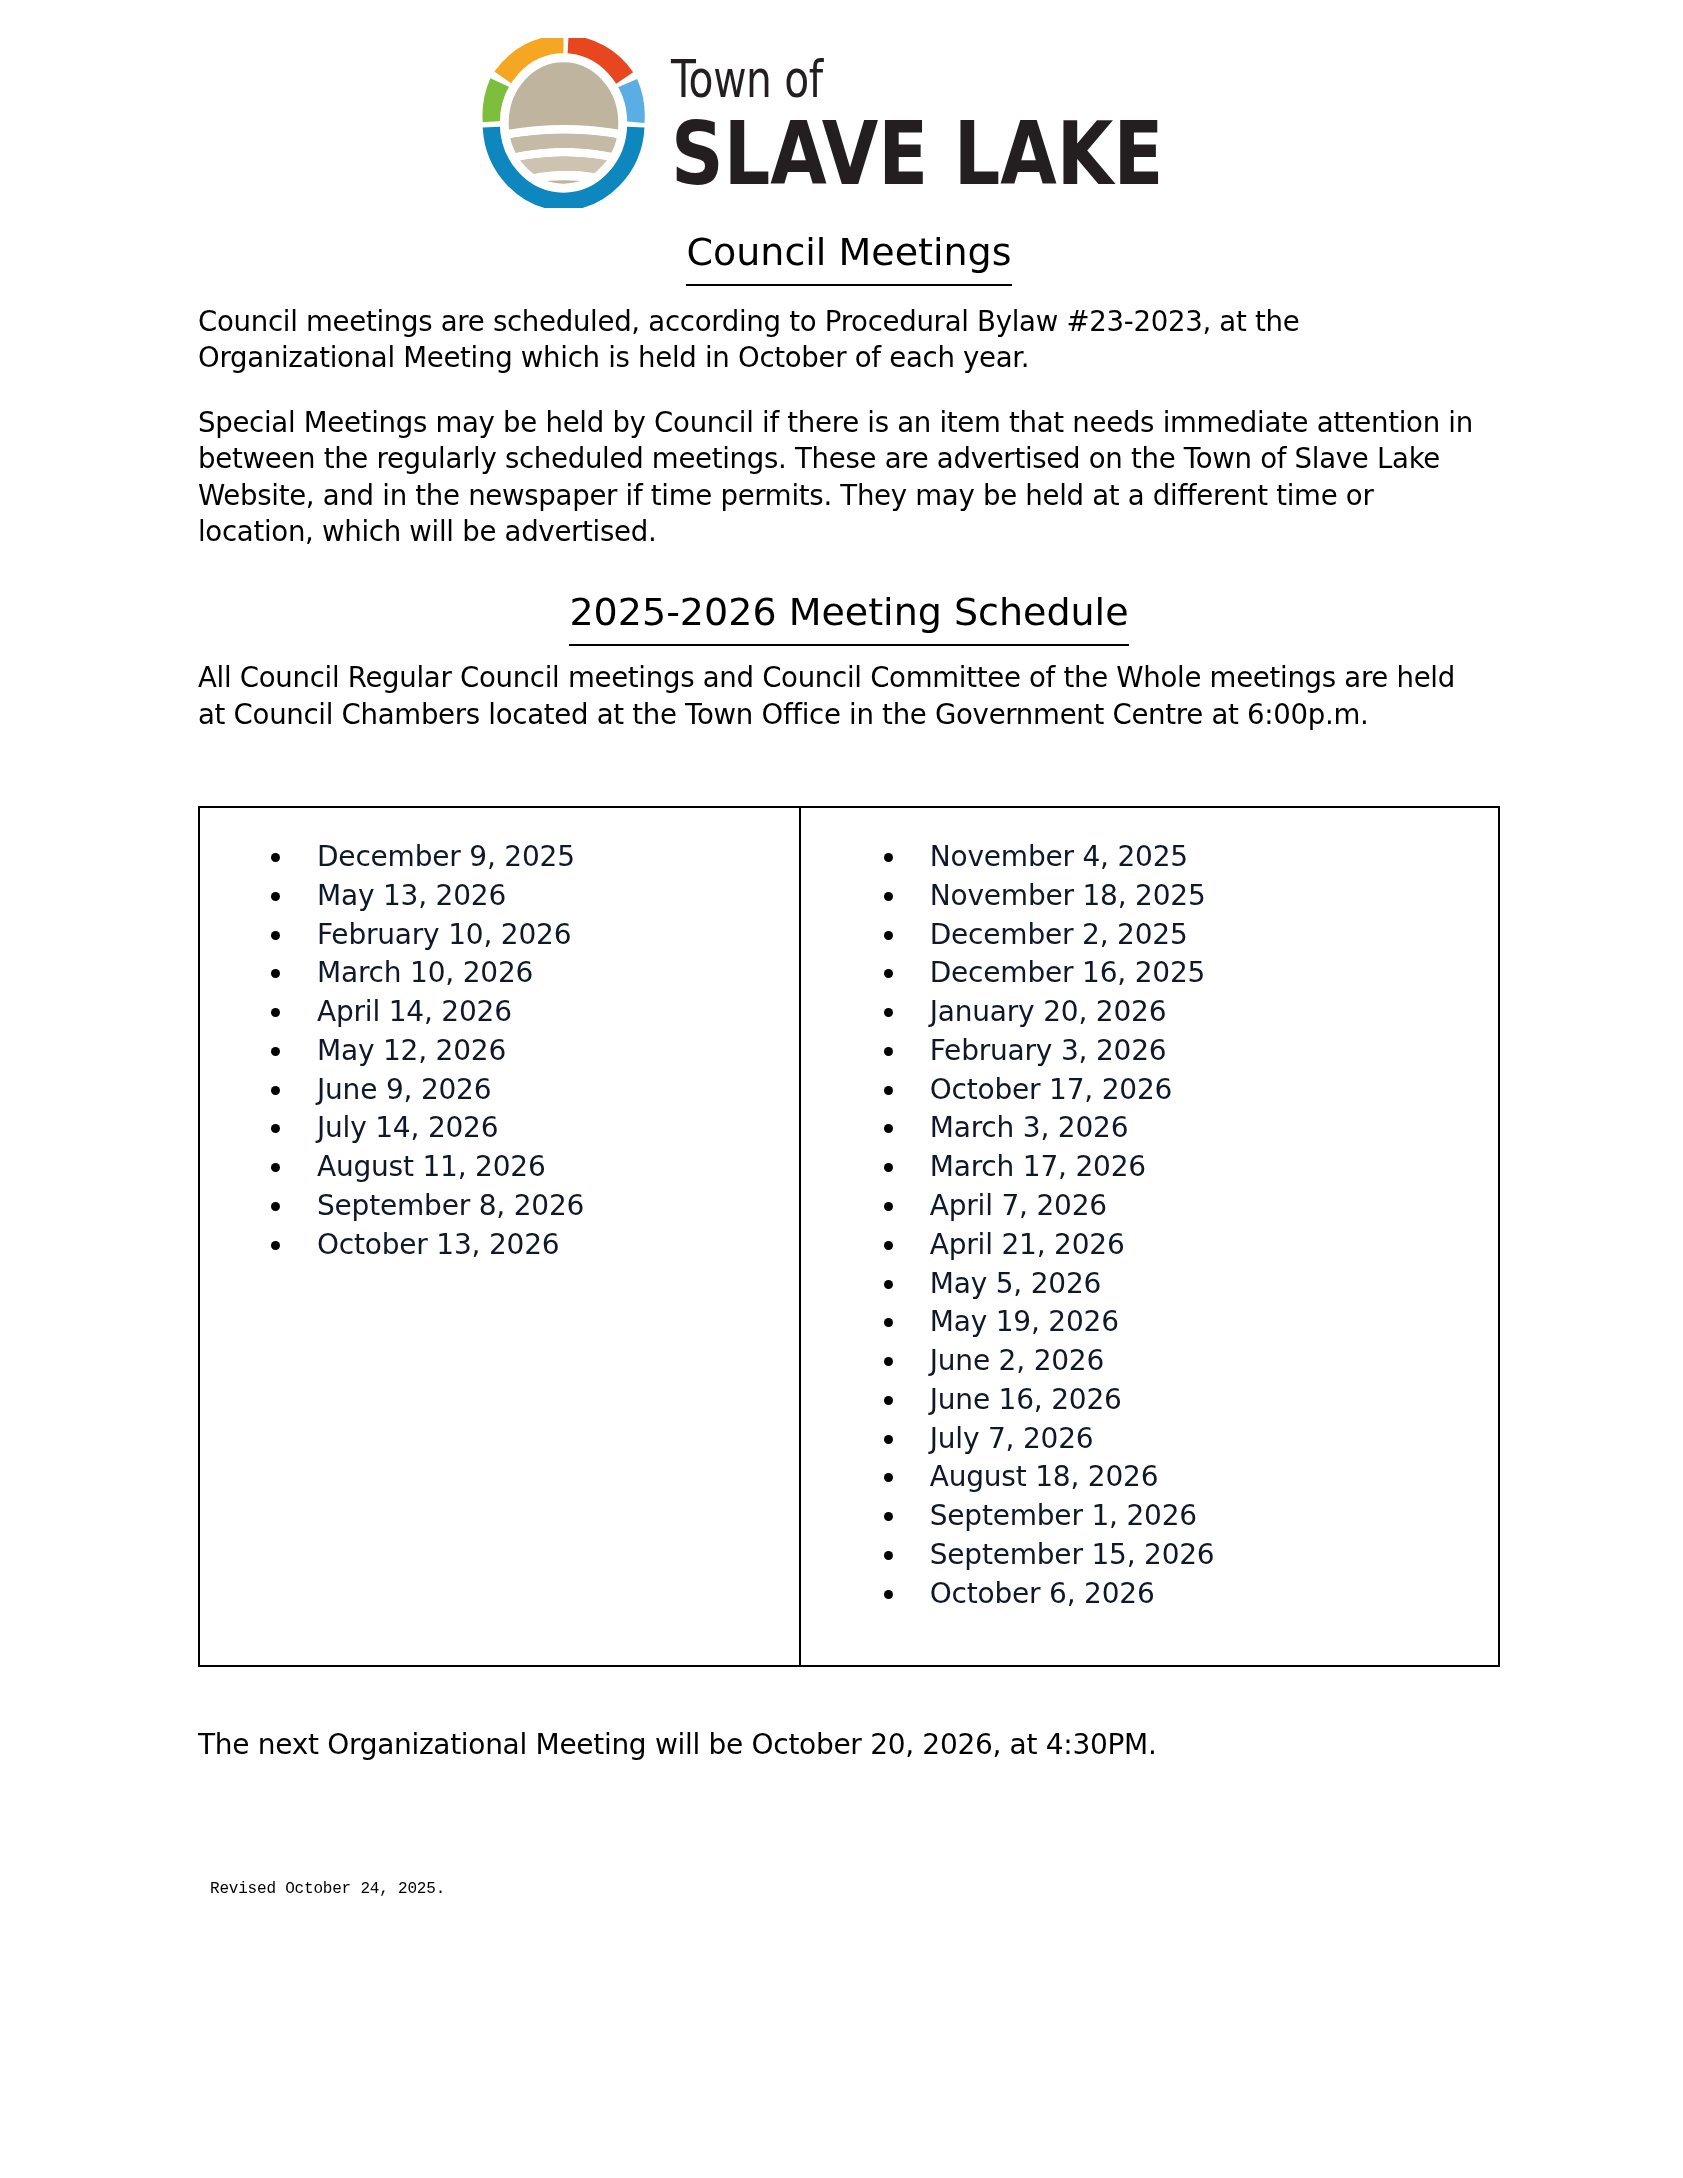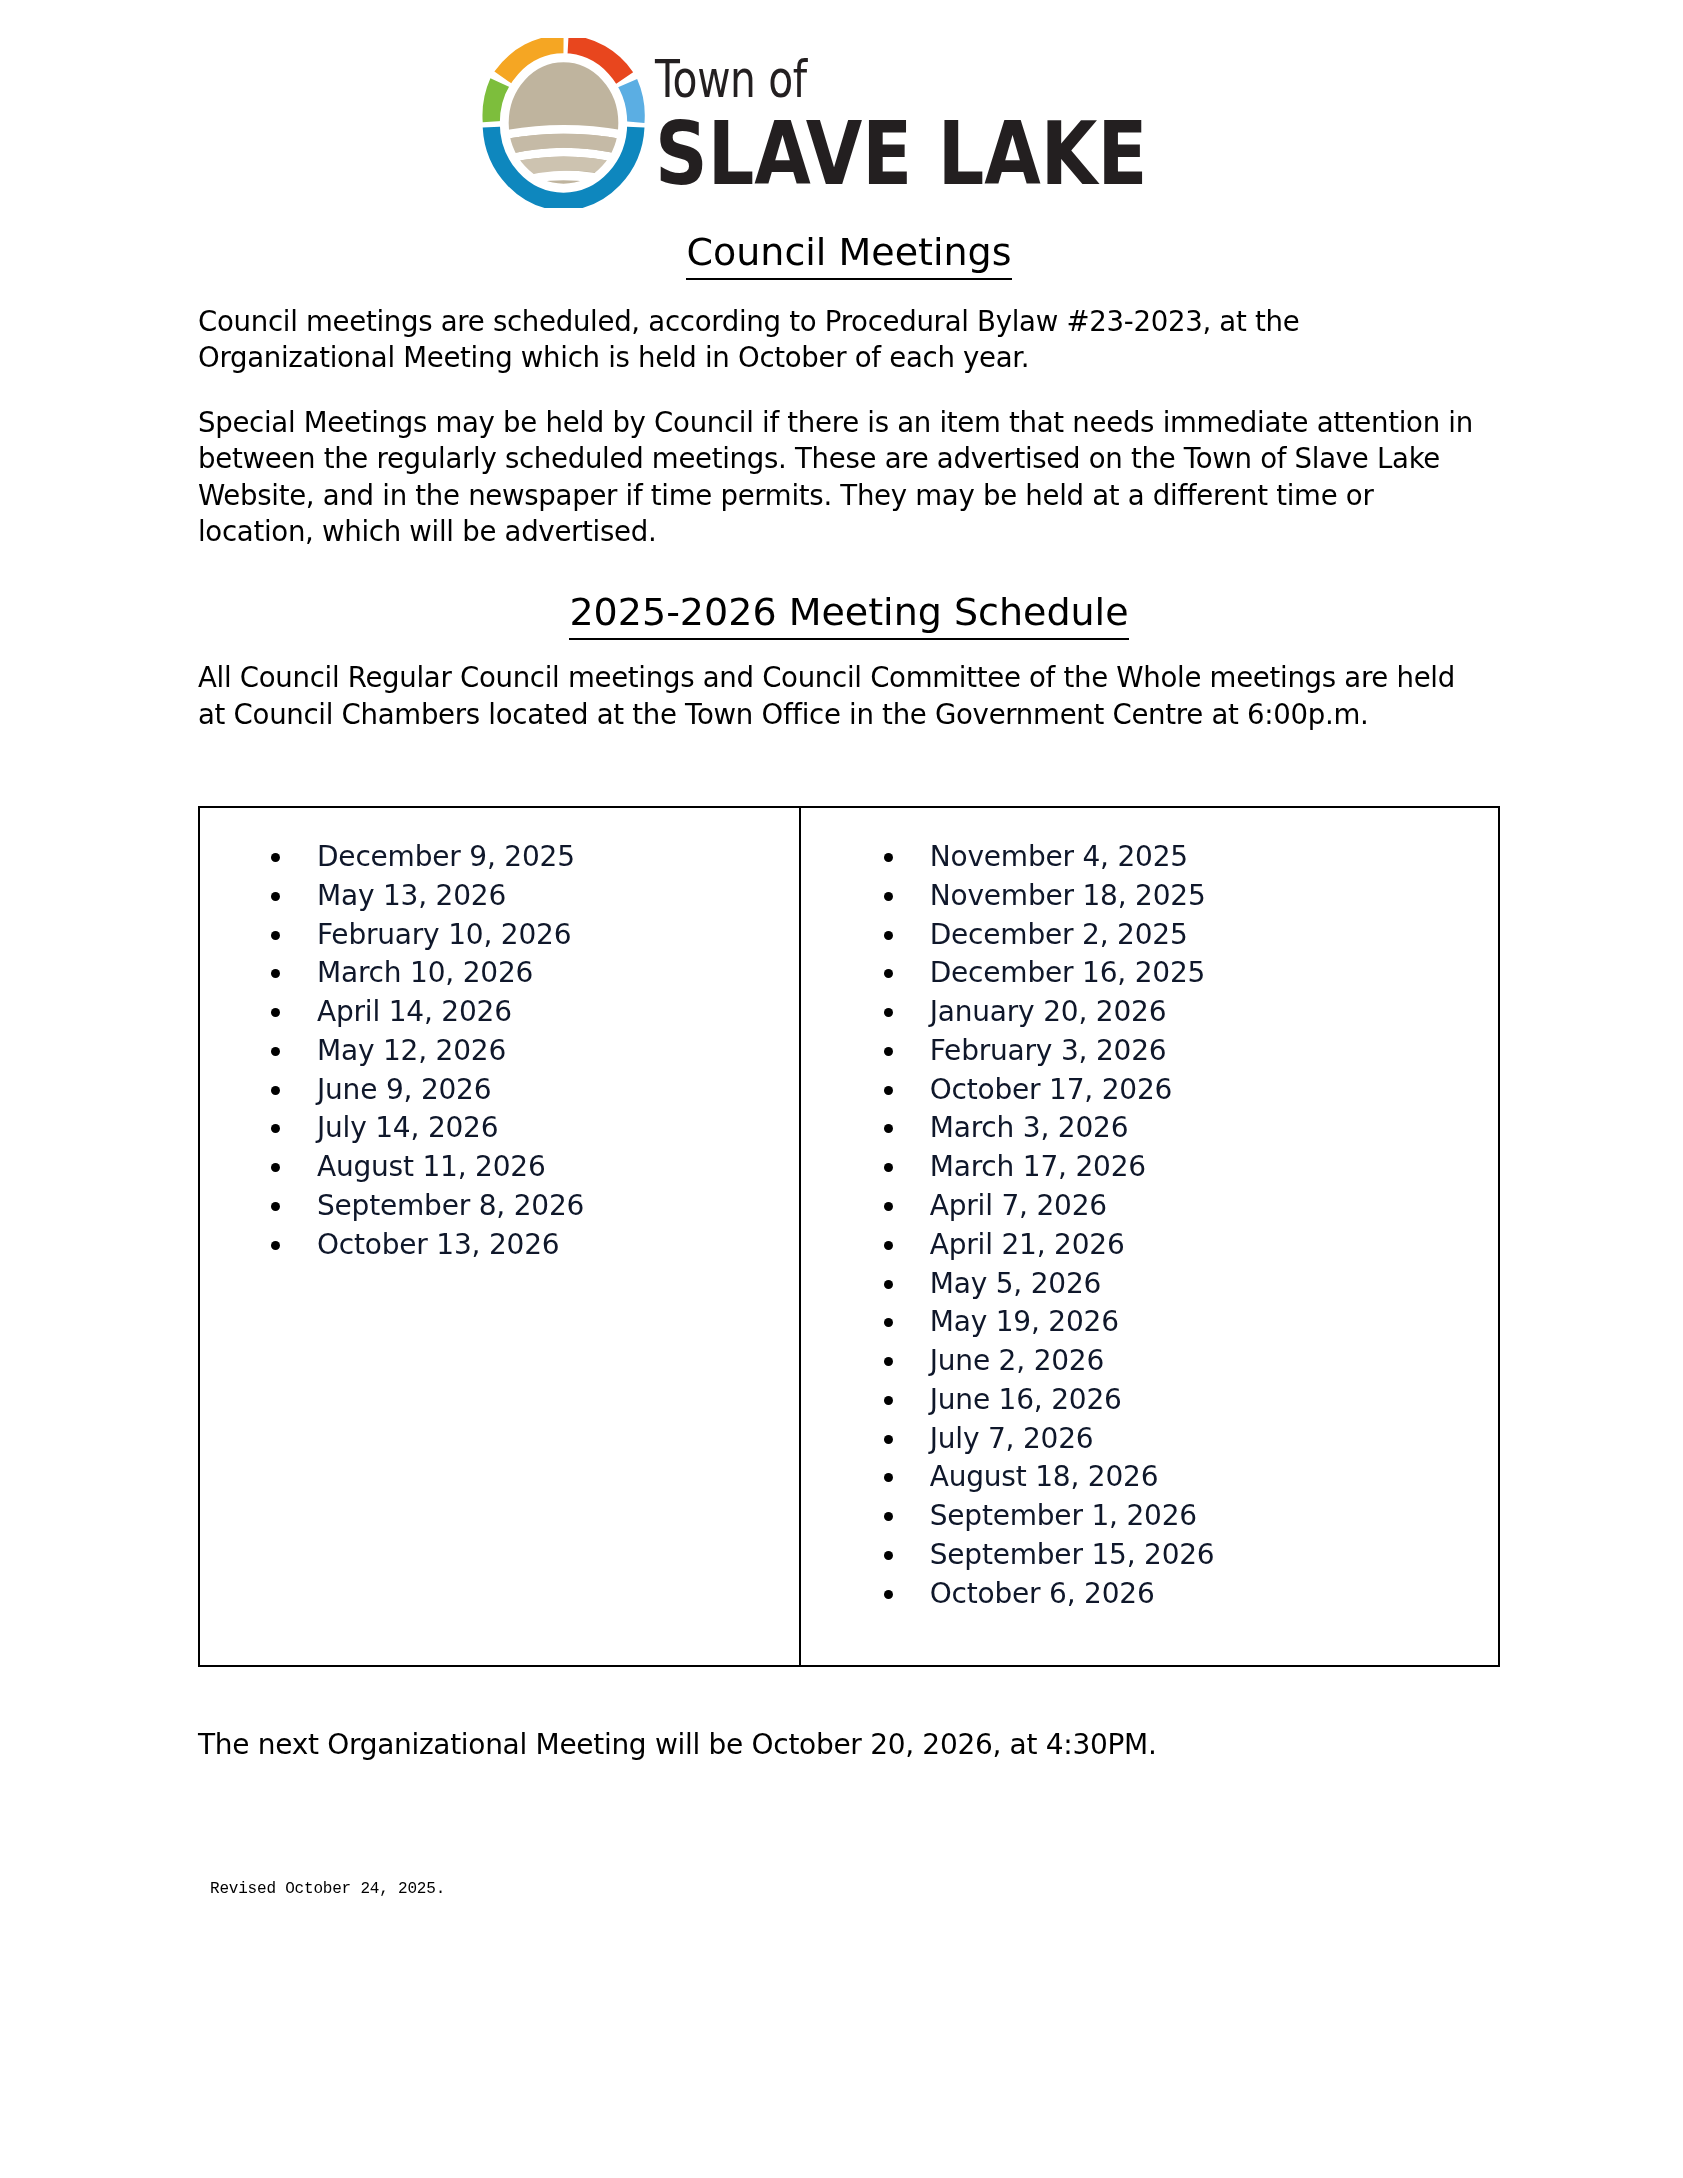--- a/index.html
+++ b/index.html
@@ -25,21 +25,21 @@
     overflow: hidden;
   }
 
   
   .logo-block {
     display: flex;
     align-items: center;
     justify-content: flex-start;
     padding-top: 38px;
     padding-left: 482px;
-    gap: 10px;
+    gap: 26px;
   }
   .logo-mark {
     width: 163px;
     height: 170px;
     flex: 0 0 auto;
     display: block;
   }
   .wordmark {
     display: flex;
     flex-direction: column;
@@ -86,21 +86,21 @@
     margin-top: 22px;
     margin-bottom: 0;
   }
   h2.doc-title {
     font-size: 38px;
     margin-top: 40px;
     margin-bottom: 0;
   }
   .doc-title .ul {
     border-bottom: 2px solid #000;
-    padding-bottom: 4px;
+    padding-bottom: 10px;
   }
   p.para {
     font-family: "DejaVu Sans", sans-serif;
     font-size: 28px;
     line-height: 1.30;
     margin: 0;
     letter-spacing: -0.3px;
     transform: scaleX(0.985);
     transform-origin: left top;
   }

